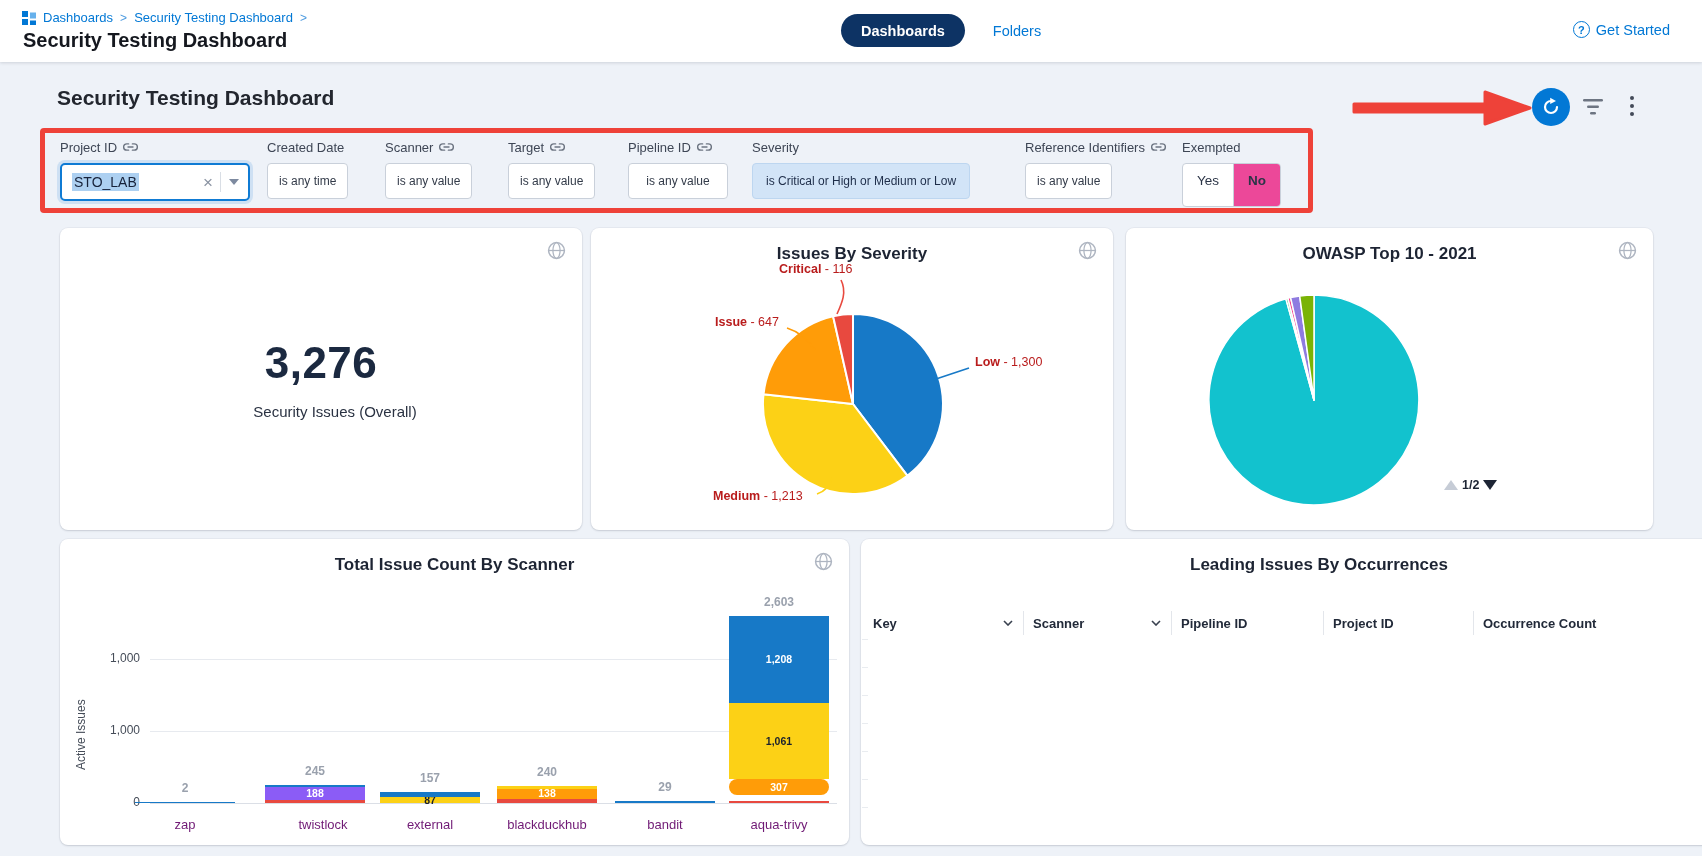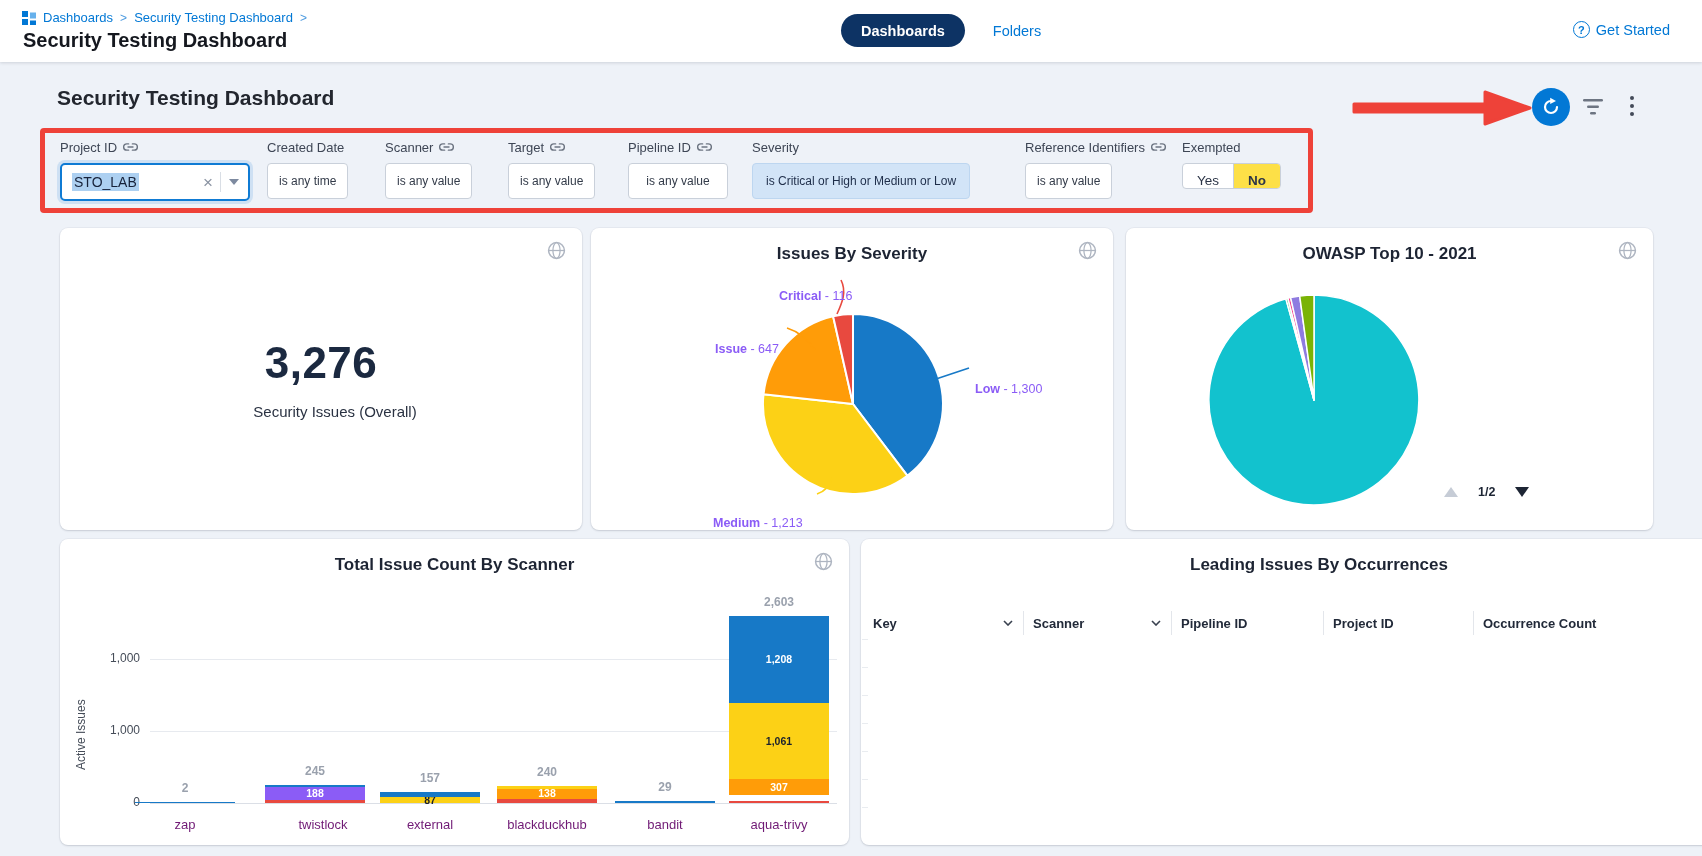--- a/index.html
+++ b/index.html
@@ -35,24 +35,24 @@
 
   
   .fgroup { position:absolute; top:139px; z-index:3; }
   .flabel { display:flex; align-items:center; gap:6px; font-size:13px; color:#3e4655; font-weight:500;
             height:16px; margin-bottom:8px; }
   .fchip { height:36px; border:1px solid #c9d0da; border-radius:4px; background:#fff; cursor:pointer;
            display:inline-flex; align-items:center; justify-content:center; padding:0 11px;
            font-size:12px; color:#333b49; }
   .fchip.severity { background:#d2e4f7; border-color:#bdd6f0; color:#1e2d49; padding:0 13px; }
   .ftoggle { display:inline-flex; border:1px solid #c9d0da; border-radius:4px; overflow:hidden;
-             height:26px; background:#fff; }
+             height:44px; background:#fff; }
   .ftoggle .opt { padding:0 14px; line-height:34px; font-size:13.5px; color:#2c3547; cursor:pointer; }
   .ftoggle .opt.yes { border-right:1px solid #c9d0da; }
-  .ftoggle .opt.selected { background:#fde047; font-weight:bold; }
+  .ftoggle .opt.selected { background:#ec4899; font-weight:bold; }
   .pinput { width:190px; height:38px; border:2px solid #0f7bd4; border-radius:5px; background:#fff;
             display:flex; align-items:center; padding:0 9px 0 10px;
             box-shadow:0 0 0 3px rgba(15,123,212,.14); cursor:text; }
   .pvalue { font-size:14px; color:#17223a; background:#add0f1; padding:1px 2px; }
   .pclear { margin-left:auto; color:#8a93a2; font-size:17px; line-height:1; cursor:pointer; }
   .pdivider { width:1px; height:20px; background:#d9dee5; margin:0 8px 0 7px; }
   .pcaret { width:0; height:0; border-left:5px solid transparent; border-right:5px solid transparent;
             border-top:6px solid #7d8aa0; cursor:pointer; }
 
   
@@ -67,27 +67,27 @@
   #tile-owasp  { left:1126px; top:228px; width:527px; height:302px; }
   #tile-bar    { left:60px;   top:539px; width:789px; height:306px; }
   #tile-table  { left:861px;  top:539px; width:916px; height:306px; }
 
   .stat-wrap { position:absolute; inset:0; display:flex; flex-direction:column; align-items:center;
                justify-content:center; gap:15px; }
   .stat-value { font-size:44px; font-weight:bold; color:#1b2940; letter-spacing:.5px; }
   .stat-label { font-size:15px; color:#2a3242;margin-left:28px; }
 
   .pie-svg { position:absolute; inset:0; }
-  .pie-label { position:absolute; font-size:12.5px; color:#8b5cf6; white-space:nowrap;margin-top:27px; }
+  .pie-label { position:absolute; font-size:12.5px; color:#b91c1c; white-space:nowrap; }
   .pl-critical { left:188px; top:34px; }
   .pl-high     { left:124px; top:87px; }
   .pl-low      { left:384px; top:127px; }
   .pl-medium   { left:122px; top:261px; }
 
-  .pager { position:absolute; left:318px; top:257px; display:flex; align-items:center; gap:20px;
+  .pager { position:absolute; left:318px; top:250px; display:flex; align-items:center; gap:4px;
            font-size:12.5px; font-weight:bold; color:#1d2534; }
   .tri-up { width:0; height:0; border-left:7px solid transparent; border-right:7px solid transparent;
             border-bottom:10px solid #c6ccd6; cursor:pointer; }
   .tri-down { width:0; height:0; border-left:7px solid transparent; border-right:7px solid transparent;
               border-top:10px solid #1d2534; cursor:pointer; }
 
   
   #bar-plot { position:absolute; inset:0; }
   .gridline { position:absolute; left:90px; right:12px; height:1px; background:#e7eaef; }
   .gridline.zero { background:#dbdfe6; }
@@ -357,21 +357,21 @@
           <div class="bar-total" style="bottom: 24.28px;">240</div>
         </div>
         <div class="bar-cat" style="left: 427px;">blackduckhub</div>
         <div class="bar-col" style="left: 555px;">
           <div class="bar-seg" style="height: 2.088px; bottom: 0px; background: rgb(23, 121, 199);"></div>
           <div class="bar-total" style="bottom: 9.088px;">29</div>
         </div>
         <div class="bar-cat" style="left: 545px;">bandit</div>
         <div class="bar-col" style="left: 669px;">
           <div class="bar-seg" style="height: 1.944px; bottom: 0px; background: rgb(232, 73, 63);"></div>
-          <div class="bar-seg" style="height: 16px; bottom: 8px; background: rgb(255, 156, 8);">
+          <div class="bar-seg" style="height: 16px; bottom: 8px; background: rgb(255, 156, 8); border-radius: 9px;">
             <span class="seg-label" style="color: rgb(255, 255, 255);">307</span>
           </div>
           <div class="bar-seg" style="height: 76.392px; bottom: 24.048px; background: rgb(252, 209, 22);">
             <span class="seg-label" style="color: rgb(25, 32, 46);">1,061</span>
           </div>
           <div class="bar-seg" style="height: 86.976px; bottom: 100.44px; background: rgb(23, 121, 199);">
             <span class="seg-label" style="color: rgb(255, 255, 255);">1,208</span>
           </div>
           <div class="bar-total" style="bottom: 194.416px;">2,603</div>
         </div>

